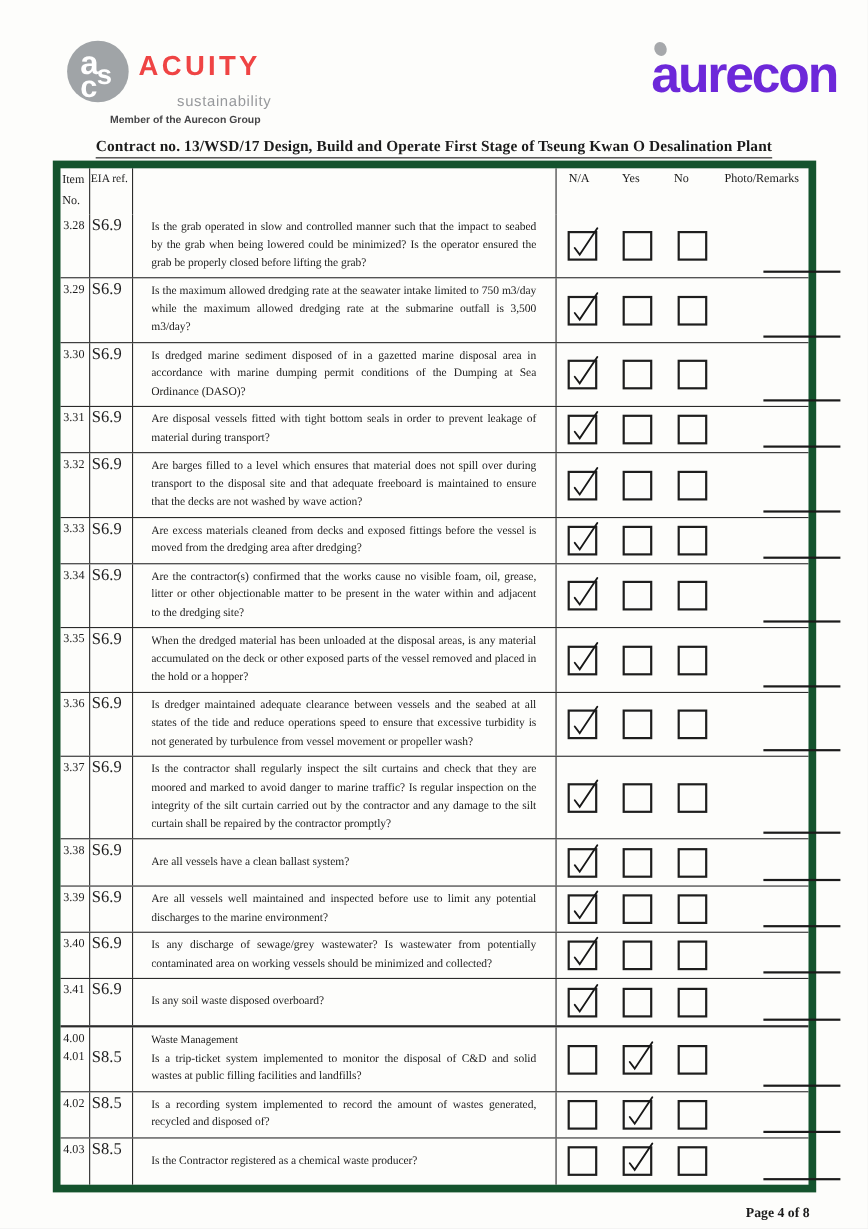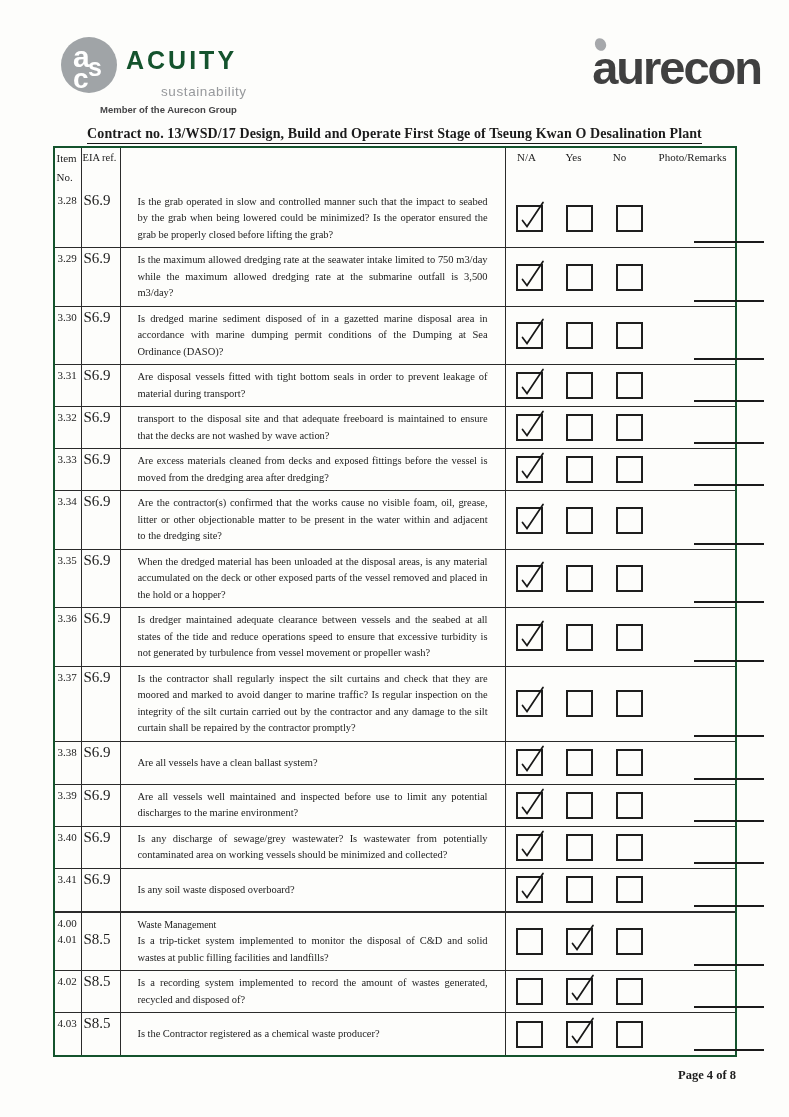--- a/index.html
+++ b/index.html
@@ -10,36 +10,36 @@
     background:#fdfdfb;
     color:#1c1c1c;
     font-family:"Liberation Serif", serif;
     overflow:hidden;
   }
   
   .brand { display:flex; justify-content:space-between; align-items:flex-start; padding:36px 26px 0 60px; }
   .acuity-wrap { display:flex; flex-direction:column; }
   .acuity { display:flex; align-items:flex-start; }
   .acuity-text { margin-left:8px; margin-top:12px; font-family:"Liberation Sans", sans-serif; }
-  .acuity-name { font-size:25px; font-weight:bold; letter-spacing:3px; color:#14532d; line-height:1; }
+  .acuity-name { font-size:25px; font-weight:bold; letter-spacing:3px; color:#ef4444; line-height:1; }
   .acuity-sub { font-size:13.5px; letter-spacing:0.6px; color:#97999c; margin-top:12px; margin-left:35px; line-height:1.1; }
   .member { font-family:"Liberation Sans", sans-serif; font-size:9.5px; font-weight:bold; color:#454547; margin:4px 0 0 40px; }
   .aurecon { position:relative; margin-top:8px; margin-right:2px;
     font-family:"Liberation Sans", sans-serif; font-weight:bold; font-size:47px;
-    letter-spacing:-2px; color:#404040; line-height:1; }
+    letter-spacing:-2px; color:#6d28d9; line-height:1; }
   .aurecon-dot { position:absolute; top:-6px; left:3px; width:11px; height:13px;
     background:#a6a8ab; border-radius:50%; transform:rotate(-24deg); }
 
   
   .title-row { text-align:center; margin-top:9px; }
   .doc-title { display:inline-block; font-size:14px; font-weight:bold;
     border-bottom:1.6px solid #161616; padding-bottom:1px; letter-spacing:0.1px; }
 
   
-  .checklist { width:680px; margin:2px auto 0 auto; border:2px solid #14532d; }
+  .checklist { width:680px; margin:2px auto 0 auto; border:7px solid #14532d; }
   .trow { display:grid; grid-template-columns:26px 39px 385px 230px; }
   .trow + .trow { border-top:1.5px solid #2b2b2b; }
   .section-row { border-top-width:2.3px !important; }
   .cell { box-sizing:border-box; }
   .c-eia, .c-q, .c-check { border-left:1.5px solid #2b2b2b; }
 
   
   .thead { min-height:42px; }
   .thead .c-item { display:flex; flex-direction:column; justify-content:space-between;
     padding:2px 1px 4px 2px; font-size:11px; }
@@ -256,20 +256,21 @@
       <span>3.32</span>
 
     </div>
     <div class="cell c-eia">
       <span>S6.9</span>
 
     </div>
     <div class="cell c-q">
 
       <div class="q-text">
+              <div class="jline">Are barges filled to a level which ensures that material does not spill over during</div>
               <div class="jline">transport to the disposal site and that adequate freeboard is maintained to ensure</div>
               <div class="lline">that the decks are not washed by wave action?</div>
             </div>
     </div>
     <div class="cell c-check">
       <span class="box checked">
         <svg width="23" height="23" viewBox="0 0 23 23">
           <path d="M4.5 13.5 L9 19.5 L25 -4.5" stroke="#181818" stroke-width="1.7" fill="none" stroke-linecap="round"></path>
         </svg>
       </span>

